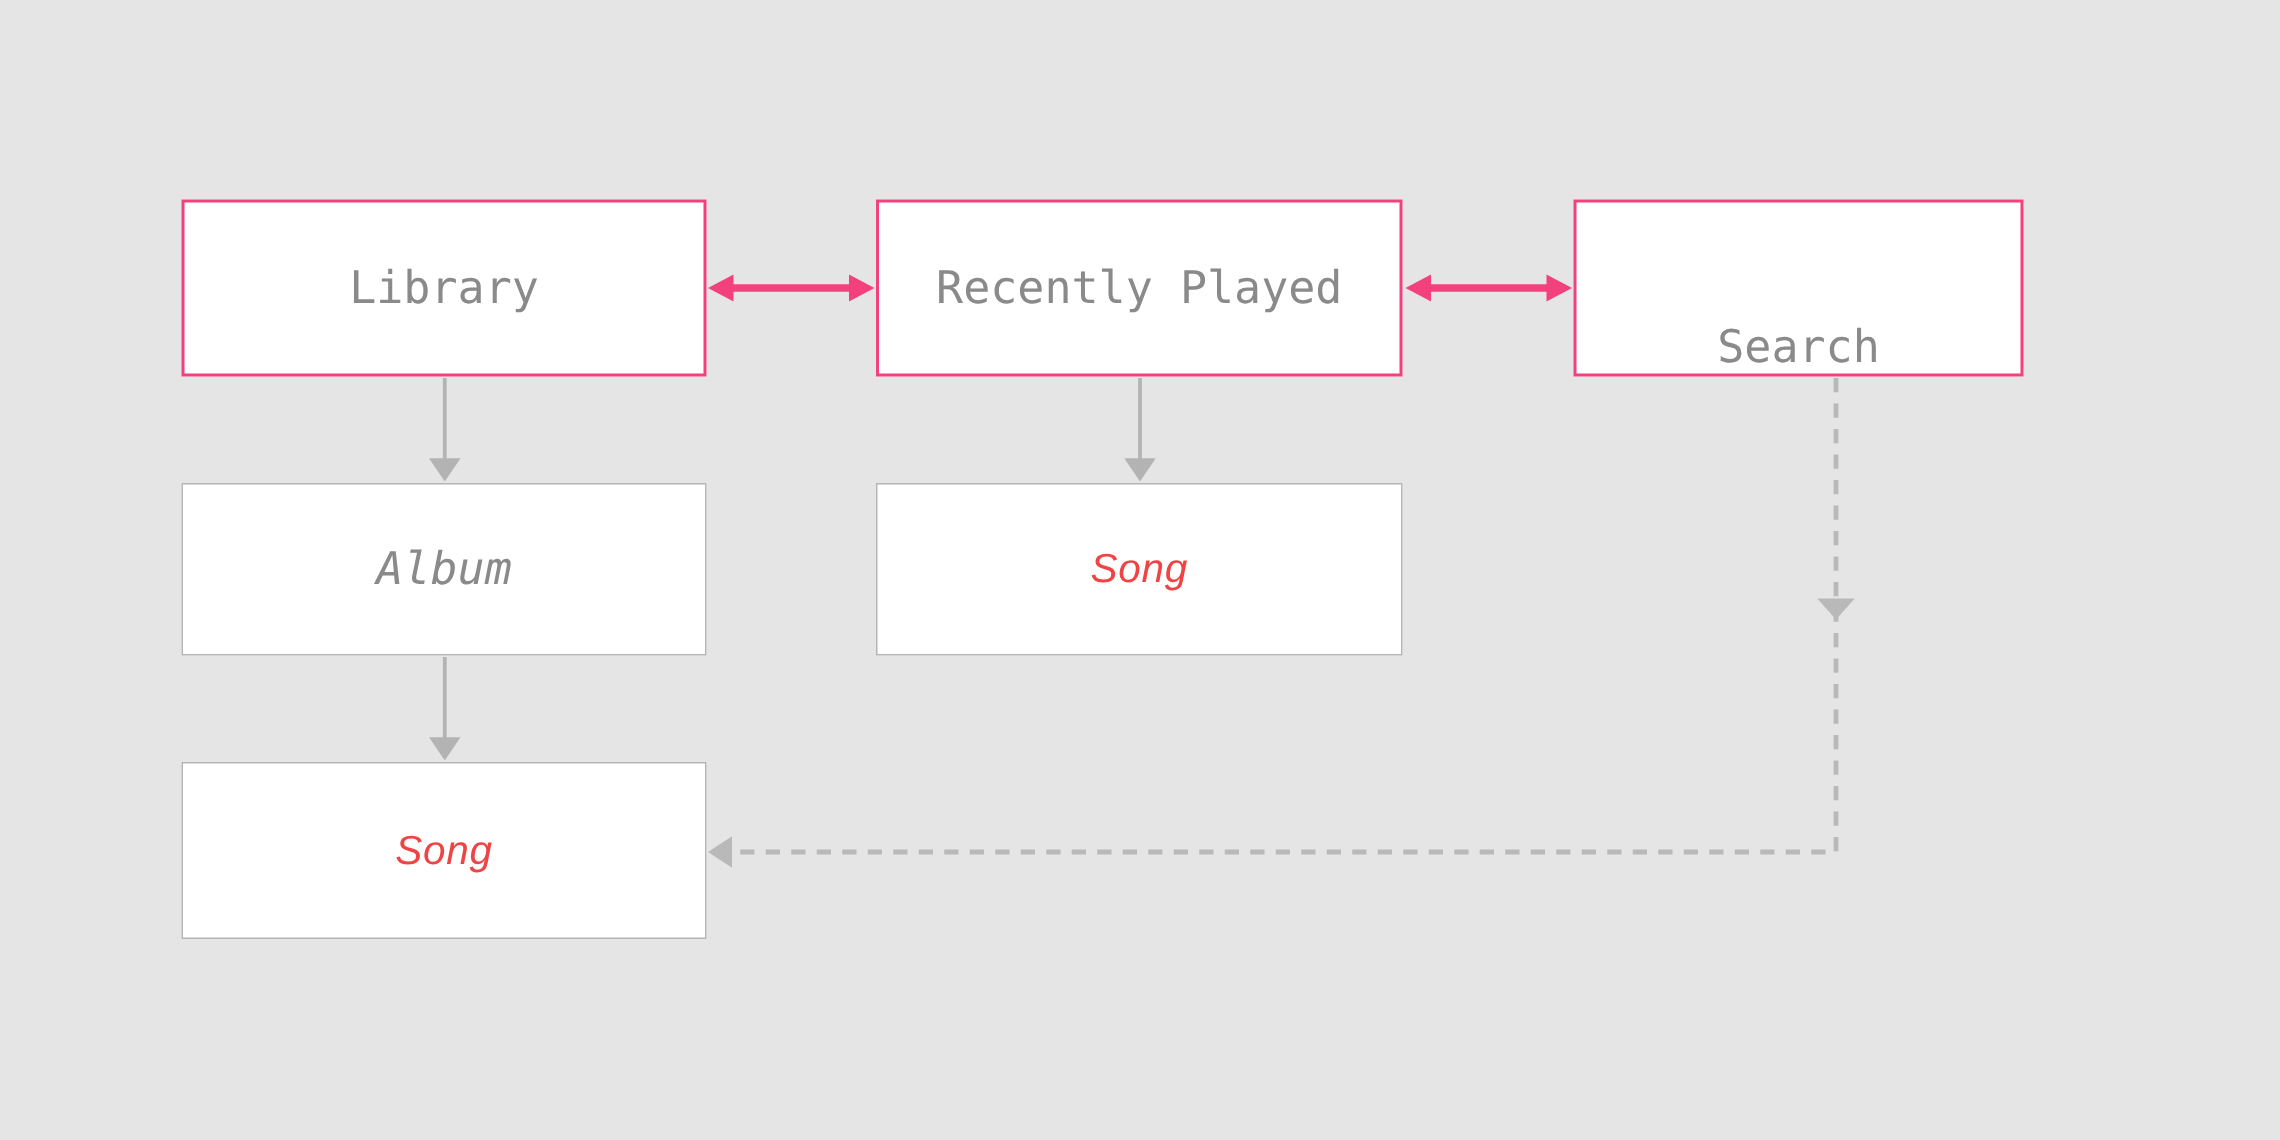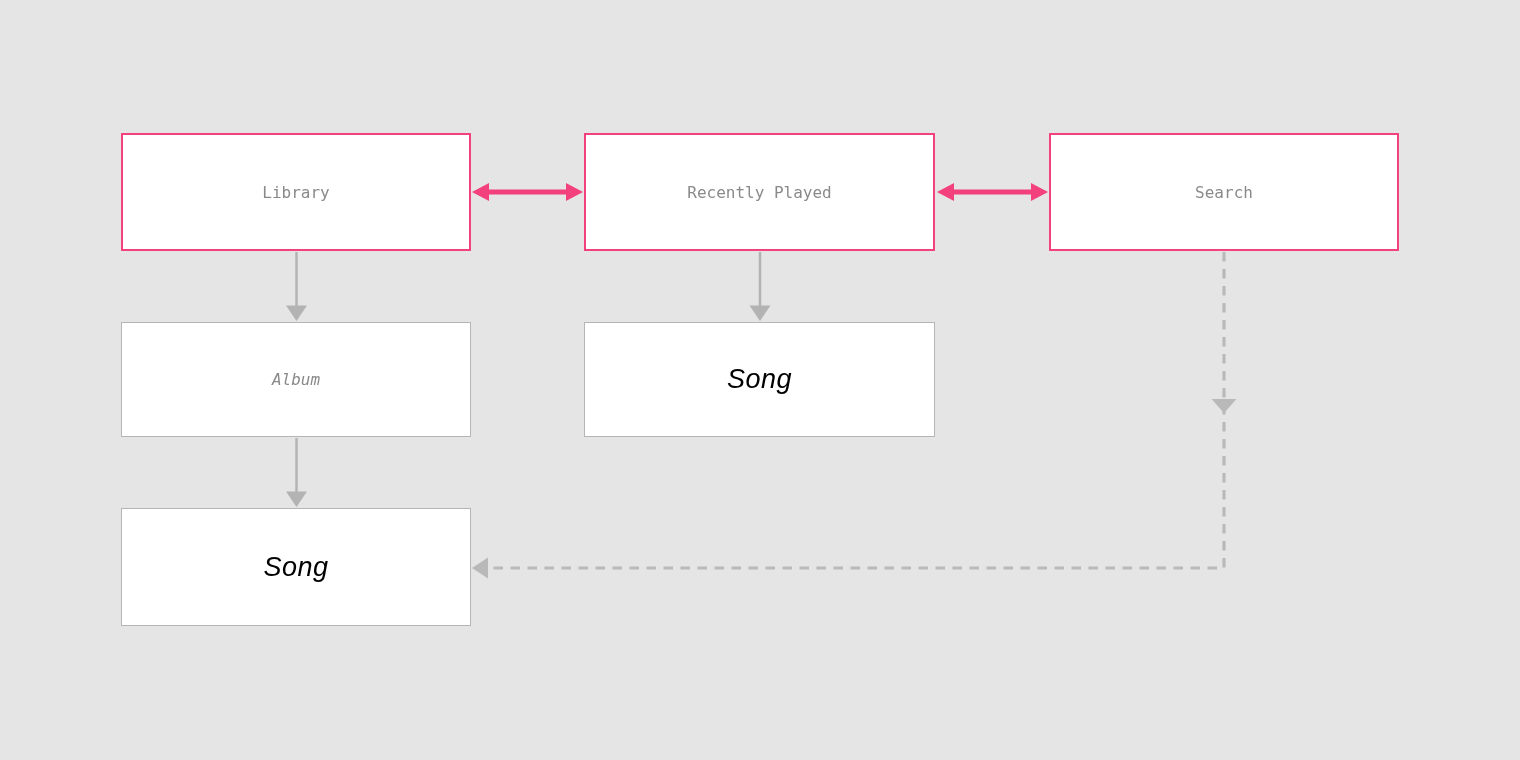--- a/index.html
+++ b/index.html
@@ -15,29 +15,29 @@
   .node{
     position:absolute;
     background:#FFFFFF;
     box-sizing:border-box;
     display:flex;align-items:center;justify-content:center;
   }
   .node.pink{border:2.5px solid #F2417C;}
   .node.gray{border:1.5px solid #B5B5B5;font-style:italic;}
   .label-mono{
     font-family:"DejaVu Sans Mono","Liberation Mono",monospace;
-    font-size:16px;color:#8A8A8A;white-space:nowrap;
+    font-size:30px;color:#8A8A8A;white-space:nowrap;
   }
   .label-sans{
     font-family:"Liberation Sans","DejaVu Sans",sans-serif;
-    font-size:27px;color:#000000;letter-spacing:0.5px;white-space:nowrap;
+    font-size:27px;color:#ef4444;letter-spacing:0.5px;white-space:nowrap;
   }
   #node-library{left:121px;top:133px;width:350px;height:118px;}
   #node-recently-played{left:584px;top:133px;width:351px;height:118px;align-items:center;}
-  #node-search{left:1049px;top:133px;width:350px;height:118px;}
+  #node-search{left:1049px;top:133px;width:300px;height:118px;align-items:flex-end;}
   #node-album{left:121px;top:322px;width:350px;height:115px;}
   #node-song-rp{left:584px;top:322px;width:351px;height:115px;}
   #node-song-album{left:121px;top:508px;width:350px;height:118px;}
 </style>
 </head>
 <body>
 
 <div class="canvas">
 
   <svg class="edge-layer" viewBox="0 0 1520 760" xmlns="http://www.w3.org/2000/svg">

